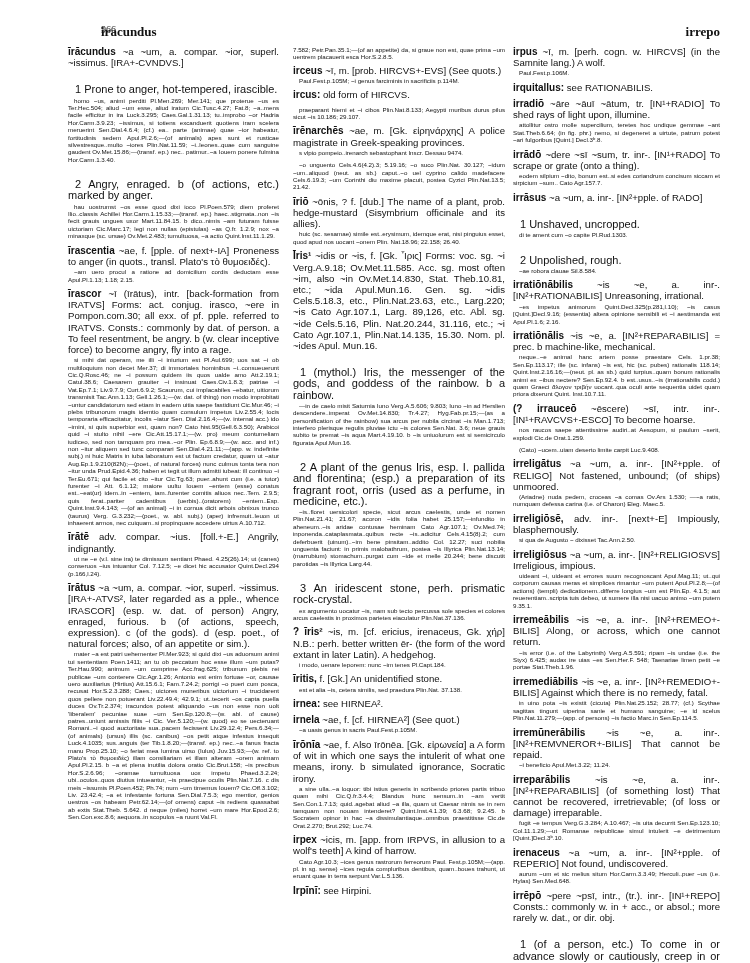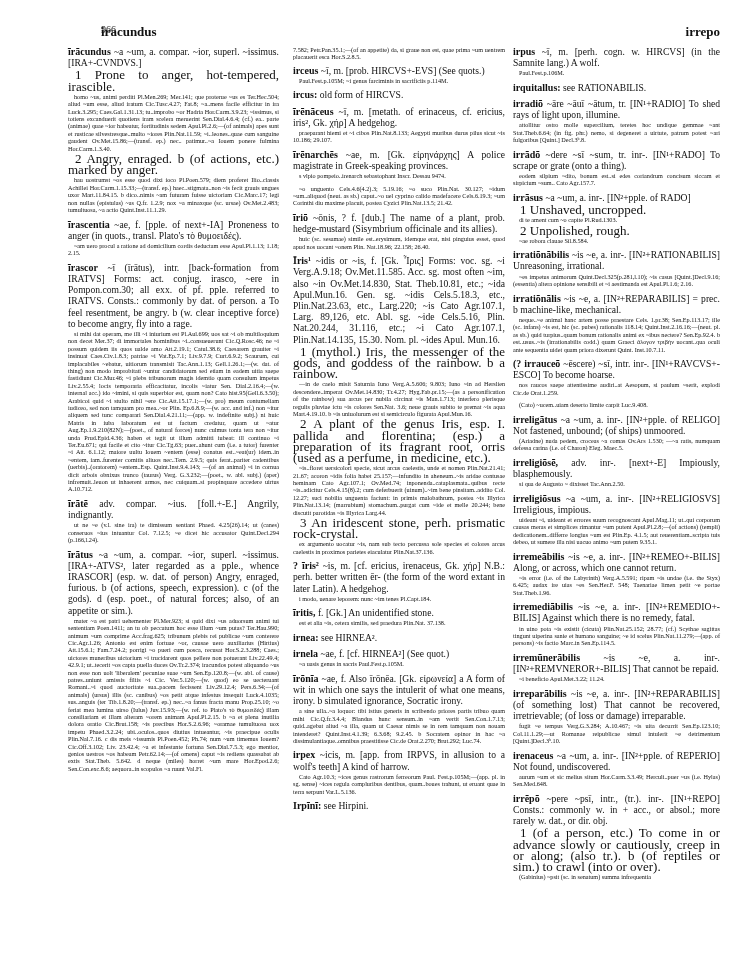--- a/index.html
+++ b/index.html
@@ -13,31 +13,31 @@
     position: relative; height: 18px; margin-bottom: 4px;
     font-family: "Liberation Serif", serif;
     margin-left: 33px;
   }
   .rh-left { position: absolute; left: 0; top: 0; font-weight: bold; font-size: 13px; }
   .rh-center { position: absolute; left: 0; right: 0; top: 0; text-align: left; font-size: 10px; }
   .rh-right { position: absolute; right: 0; top: 0; font-weight: bold; font-size: 13px; padding-left: 31px; }
   .columns { position: relative; height: 900px; }
   .col {
     position: absolute; top: 0; width: 211px;
-    font-family: Liberation Serif, serif;
+    font-family: Liberation Sans, sans-serif;
   }
   .col1 { left: 0; }
   .col2 { left: 225px; width: 212px; }
   .col3 { left: 445px; width: 207px; }
   .entry { margin-bottom: 5px; }
   .def {
     font-size: 9.6px; line-height: 11.2px; text-align: justify;
     hyphens: auto;
   }
-  .sense { font-size: 13px; line-height: 11.2px; text-indent: 7px; text-align: justify; margin-top: 1px; }
+  .sense { font-size: 11px; line-height: 11.2px; text-indent: 7px; text-align: justify; margin-top: 16px; }
   .cit {
     font-size: 6.2px; line-height: 7.4px; text-align: justify;
     text-indent: 6px; margin-top: 1px; margin-bottom: 1px;
   }
   .hw { font-weight: bold; font-size: 10px; }
   .contd { font-size: 6.2px; line-height: 7.4px; text-align: justify; margin-bottom: 4px; }
 </style>
 </head>
 <body>
 
@@ -77,21 +77,20 @@
     <div class="col col2">
         <div class="contd">7.582; Petr.Pan.35.1;—(of an appetite) da, si graue non est, quae prima ~um uentrem placauerit esca Hor.S.2.8.5.</div>
         <div class="entry">
           <div class="def"><span class="hw">irceus</span> <span>~ī, m. [prob. HIRCVS+-EVS] (See quots.)</span></div>
           <div class="cit">Paul.Fest.p.105M; ~i genus farciminis in sacrificiis p.114M.</div>
         </div>
         <div class="entry">
           <div class="def"><span class="hw">ircus:</span> <span>old form of HIRCVS.</span></div>
         </div>
         <div class="entry">
-          <div class="def"><span class="hw">īrēnāceus</span> <span>~ī, m. [metath. of erinaceus, cf. ericius, iris², Gk. χήρ] A hedgehog.</span></div>
           <div class="cit">praeparant hiemi et ~i cibos Plin.Nat.8.133; Aegypti muribus durus pilus sicut ~is 10.186; 29.107.</div>
         </div>
         <div class="entry">
           <div class="def"><span class="hw">īrēnarchēs</span> <span>~ae, m. [Gk. εἰρηνάρχης] A police magistrate in Greek-speaking provinces.</span></div>
           <div class="cit">s vlpio pompeio..irenarch sebastophant Inscr. Dessau 9474.</div>
         </div>
         <div class="entry">
           <div class="cit">~o unguento Cels.4.6(4.2).3; 5.19.16; ~o suco Plin.Nat. 30.127; ~idum ~um..aliquod (neut. as sb.) caput..~o uel cyprino calido madefacere Cels.6.19.3; ~um Corinthi diu maxime placuit, postea Cyzici Plin.Nat.13.5; 21.42.</div>
         </div>
         <div class="entry">

